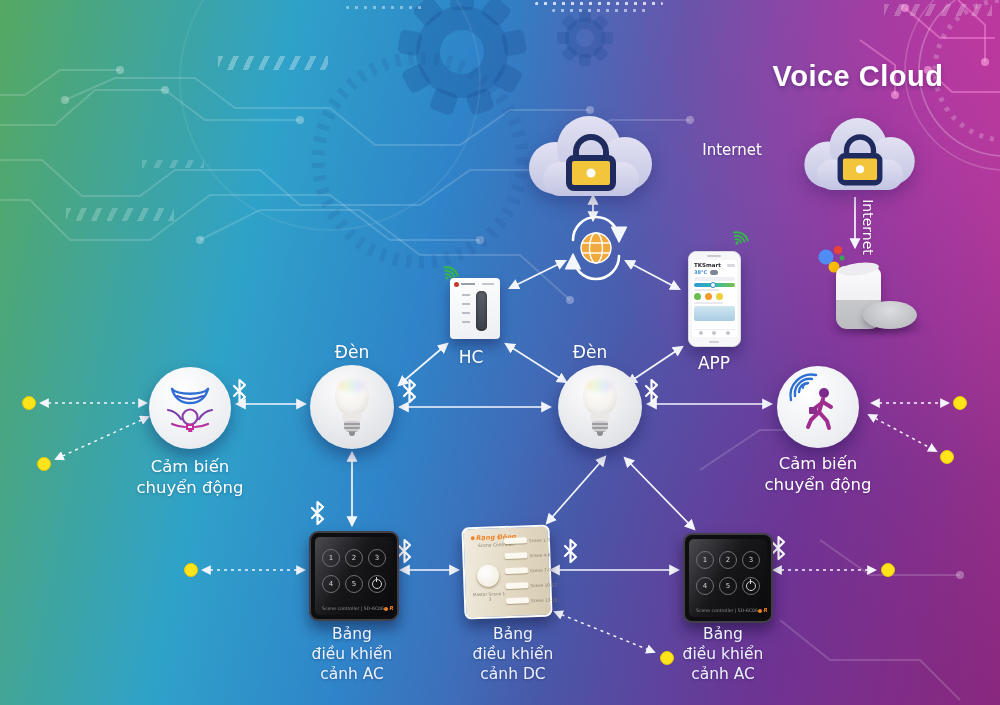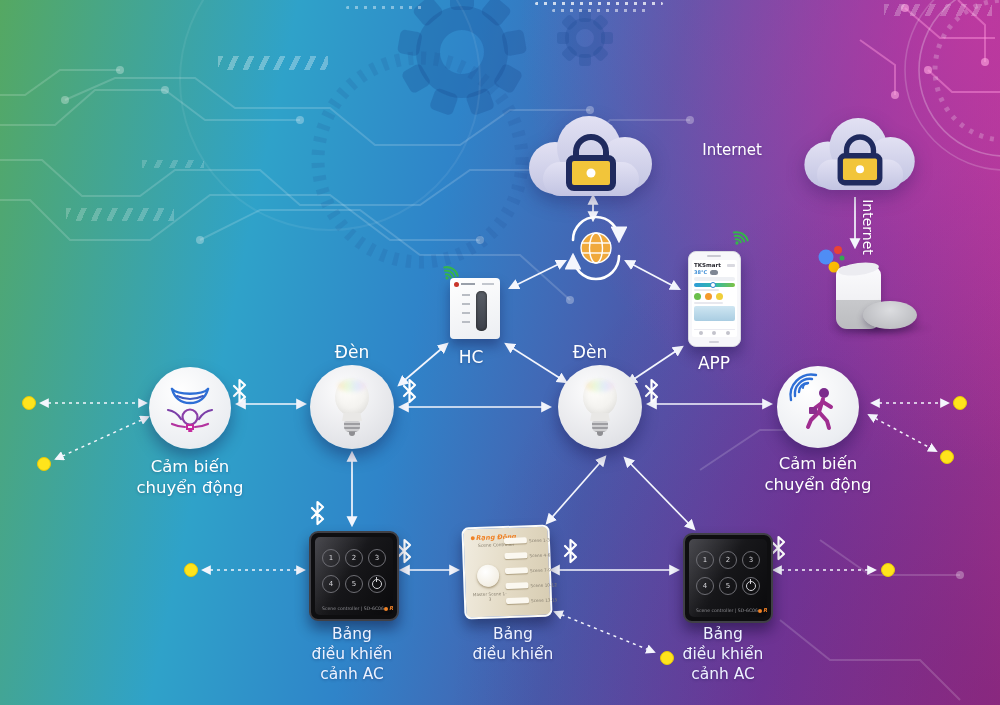--- a/index.html
+++ b/index.html
@@ -237,20 +237,21 @@
     </g>
 
     <g>
       <circle cx="826" cy="257" r="7.5" fill="#4f8df5"></circle>
       <circle cx="838" cy="250" r="4" fill="#ea4335"></circle>
       <circle cx="834" cy="267" r="5.5" fill="#fbbc05"></circle>
       <circle cx="842" cy="258" r="2.5" fill="#34a853"></circle>
     </g>
   </svg>
 
+  <div class="abs title" style="left:758px;top:60px;width:200px;">Voice Cloud</div>
 
   <svg class="abs" style="left:513px;top:108px;filter:drop-shadow(0 7px 9px rgba(25,15,80,.3));" width="156" height="96" viewBox="0 0 156 96">
     <defs>
         <linearGradient id="cg1" x1="0" y1="0" x2="0" y2="1">
       <stop offset="0" stop-color="#e2e1f3"></stop>
           <stop offset="1" stop-color="#c2c4e2"></stop>
         </linearGradient>
       </defs>
     <g fill="url(#cg1)">
       <circle cx="42" cy="60" r="26"></circle>
@@ -436,20 +437,21 @@
     <div class="slot" style="left:40px;top:40px;"></div>
     <div class="slotlbl" style="left:65px;top:41px;">Scene 7-9</div>
     <div class="slot" style="left:40px;top:55px;"></div>
     <div class="slotlbl" style="left:65px;top:56px;">Scene 10-12</div>
     <div class="slot" style="left:40px;top:70px;"></div>
     <div class="slotlbl" style="left:65px;top:71px;">Scene 13-15</div>
   </div>
   <div class="panelcap" style="left:438px;top:624px;">
     <div>Bảng</div>
     <div>điều khiển</div>
+    <div>cảnh DC</div>
   </div>
 
   <div class="acpanel" style="left:683px;top:533px;">
     <div class="acscreen">
       <div class="btnrow" style="top:12px;">
         <div class="cbtn">1</div>
         <div class="cbtn">2</div>
         <div class="cbtn">3</div>
       </div>
       <div class="btnrow" style="top:38px;">

